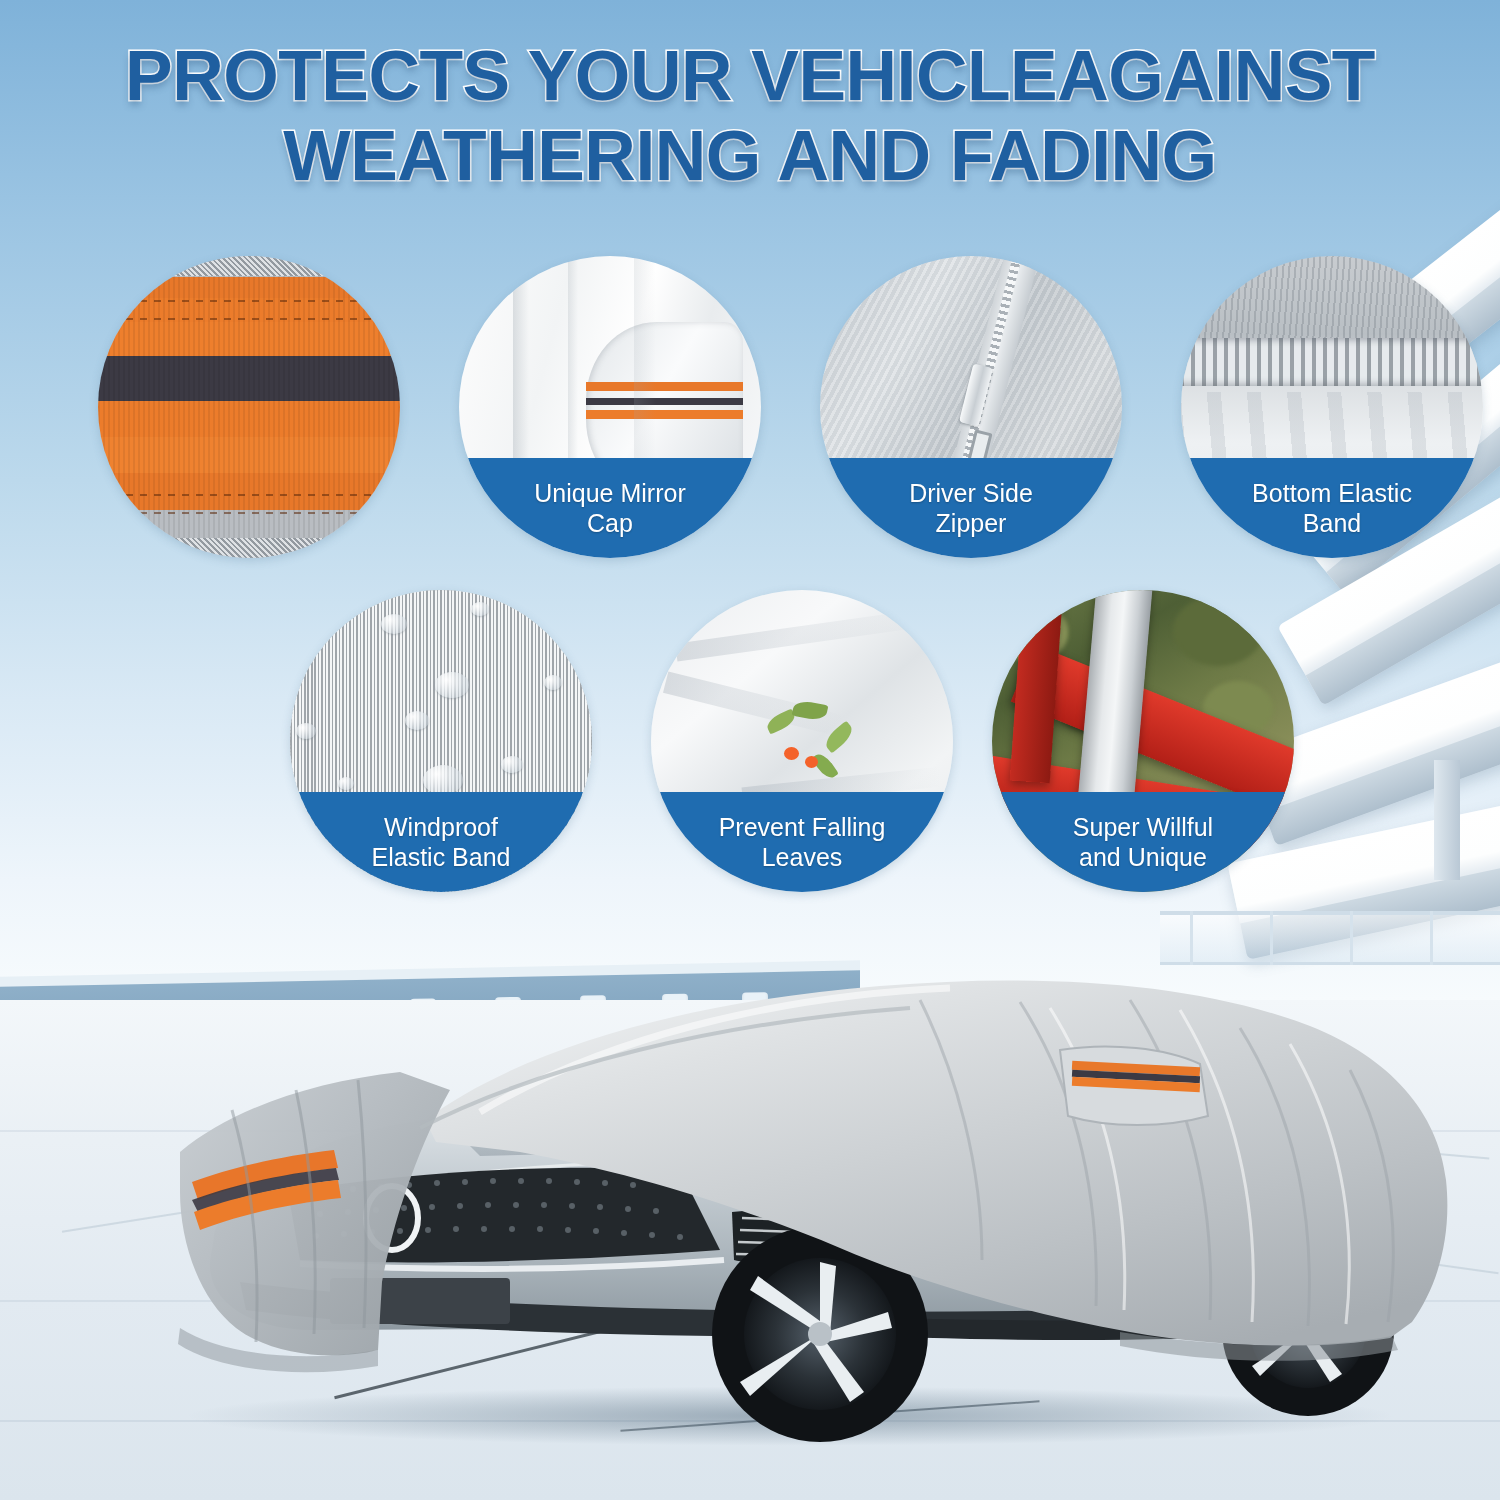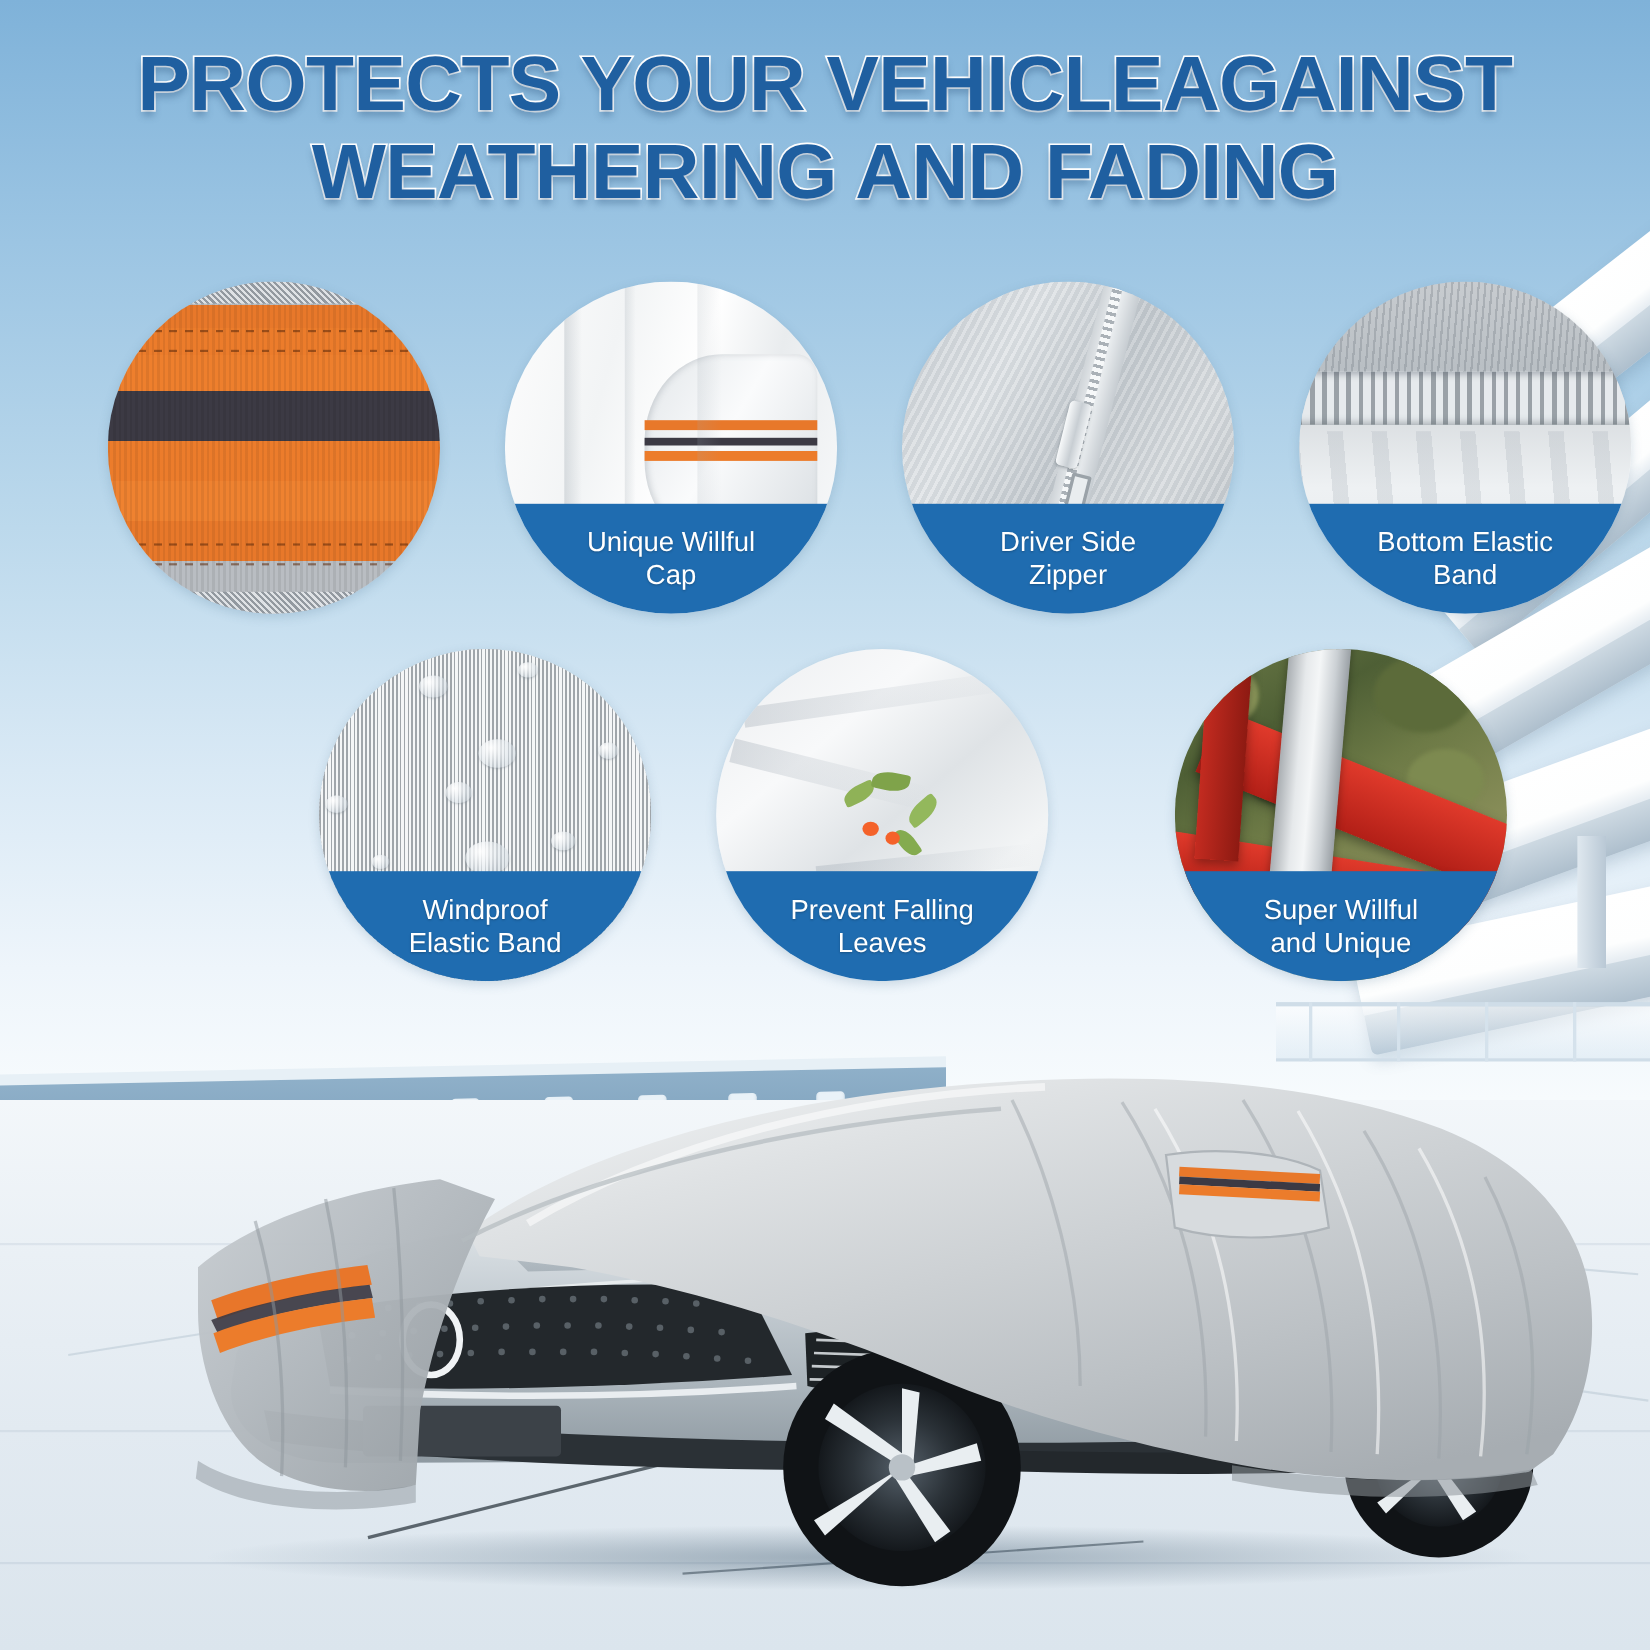--- a/index.html
+++ b/index.html
@@ -261,21 +261,21 @@
       <div class="fold" style="left:36%;top:0;width:10px;height:100%;opacity:.7"></div>
       <div class="pocket">
         <div class="ostripe" style="top:34%;background:#e8782a"></div>
         <div class="ostripe" style="top:43%;height:7px;background:#3c3a44"></div>
         <div class="ostripe" style="top:50%;background:#ec7c2b"></div>
       </div>
       <div class="fold" style="left:58%;top:0;width:22px;height:100%;opacity:.5"></div>
     </div>
     <div class="band">
       <div>
-        <div>Unique Willful</div>
+        <div>Unique Mirror</div>
         <div>Cap</div>
       </div>
     </div>
   </div>
 
   <div class="circle c-r1" style="left:820px">
     <div class="photo tex-zipper">
       <div class="fab"></div>
       <div class="gap"></div>
       <div class="tape"></div>
@@ -340,21 +340,21 @@
       <div class="berry" style="left:50%;top:70%;width:11px;height:10px"></div>
     </div>
     <div class="band">
       <div>
         <div>Prevent Falling</div>
         <div>Leaves</div>
       </div>
     </div>
   </div>
 
-  <div class="circle c-r2" style="left:1068px">
+  <div class="circle c-r2" style="left:992px">
     <div class="photo tex-durable">
       <div class="foliage" style="left:2%;top:4%;width:70px;height:60px;background:#8f9a5c"></div>
       <div class="foliage" style="left:60%;top:2%;width:90px;height:70px;background:#5c6b3a"></div>
       <div class="foliage" style="left:20%;top:26%;width:80px;height:64px;background:#3f4e2c"></div>
       <div class="foliage" style="left:70%;top:30%;width:70px;height:56px;background:#7d8a50"></div>
       <div class="beam" style="left:14%;top:18%;width:300px;height:62px;transform:rotate(22deg);transform-origin:left top;"></div>
       <div class="beam" style="left:-6%;top:54%;width:330px;height:52px;transform:rotate(9deg);transform-origin:left top;"></div>
       <div class="beam" style="left:8%;top:4%;width:40px;height:180px;background:linear-gradient(90deg,#c32b20,#8d1a12);transform:rotate(4deg);"></div>
       <div class="strap-top"></div>
       <div class="strap"></div>

